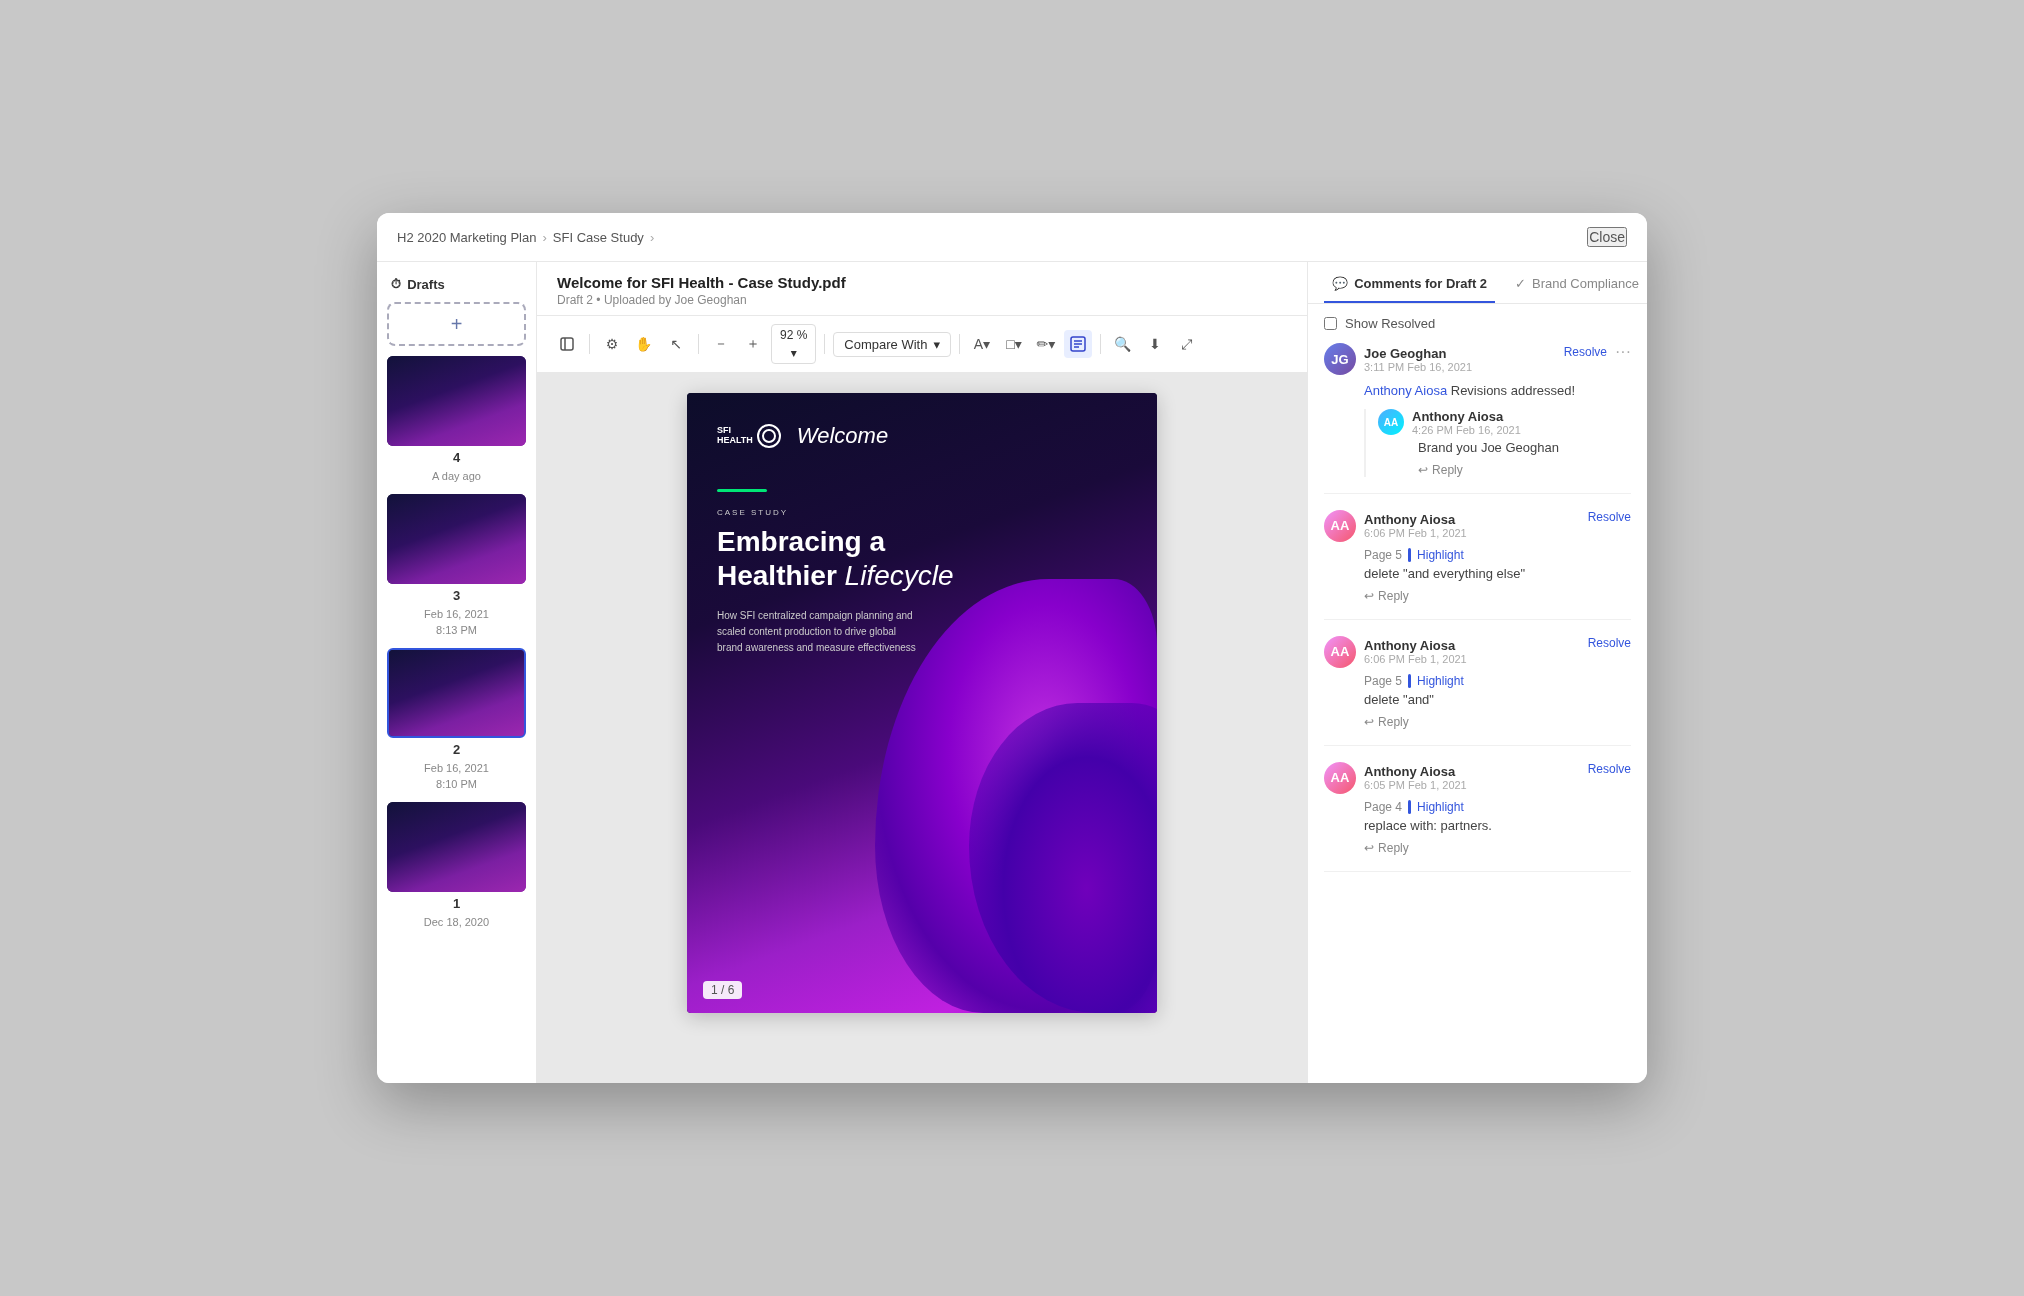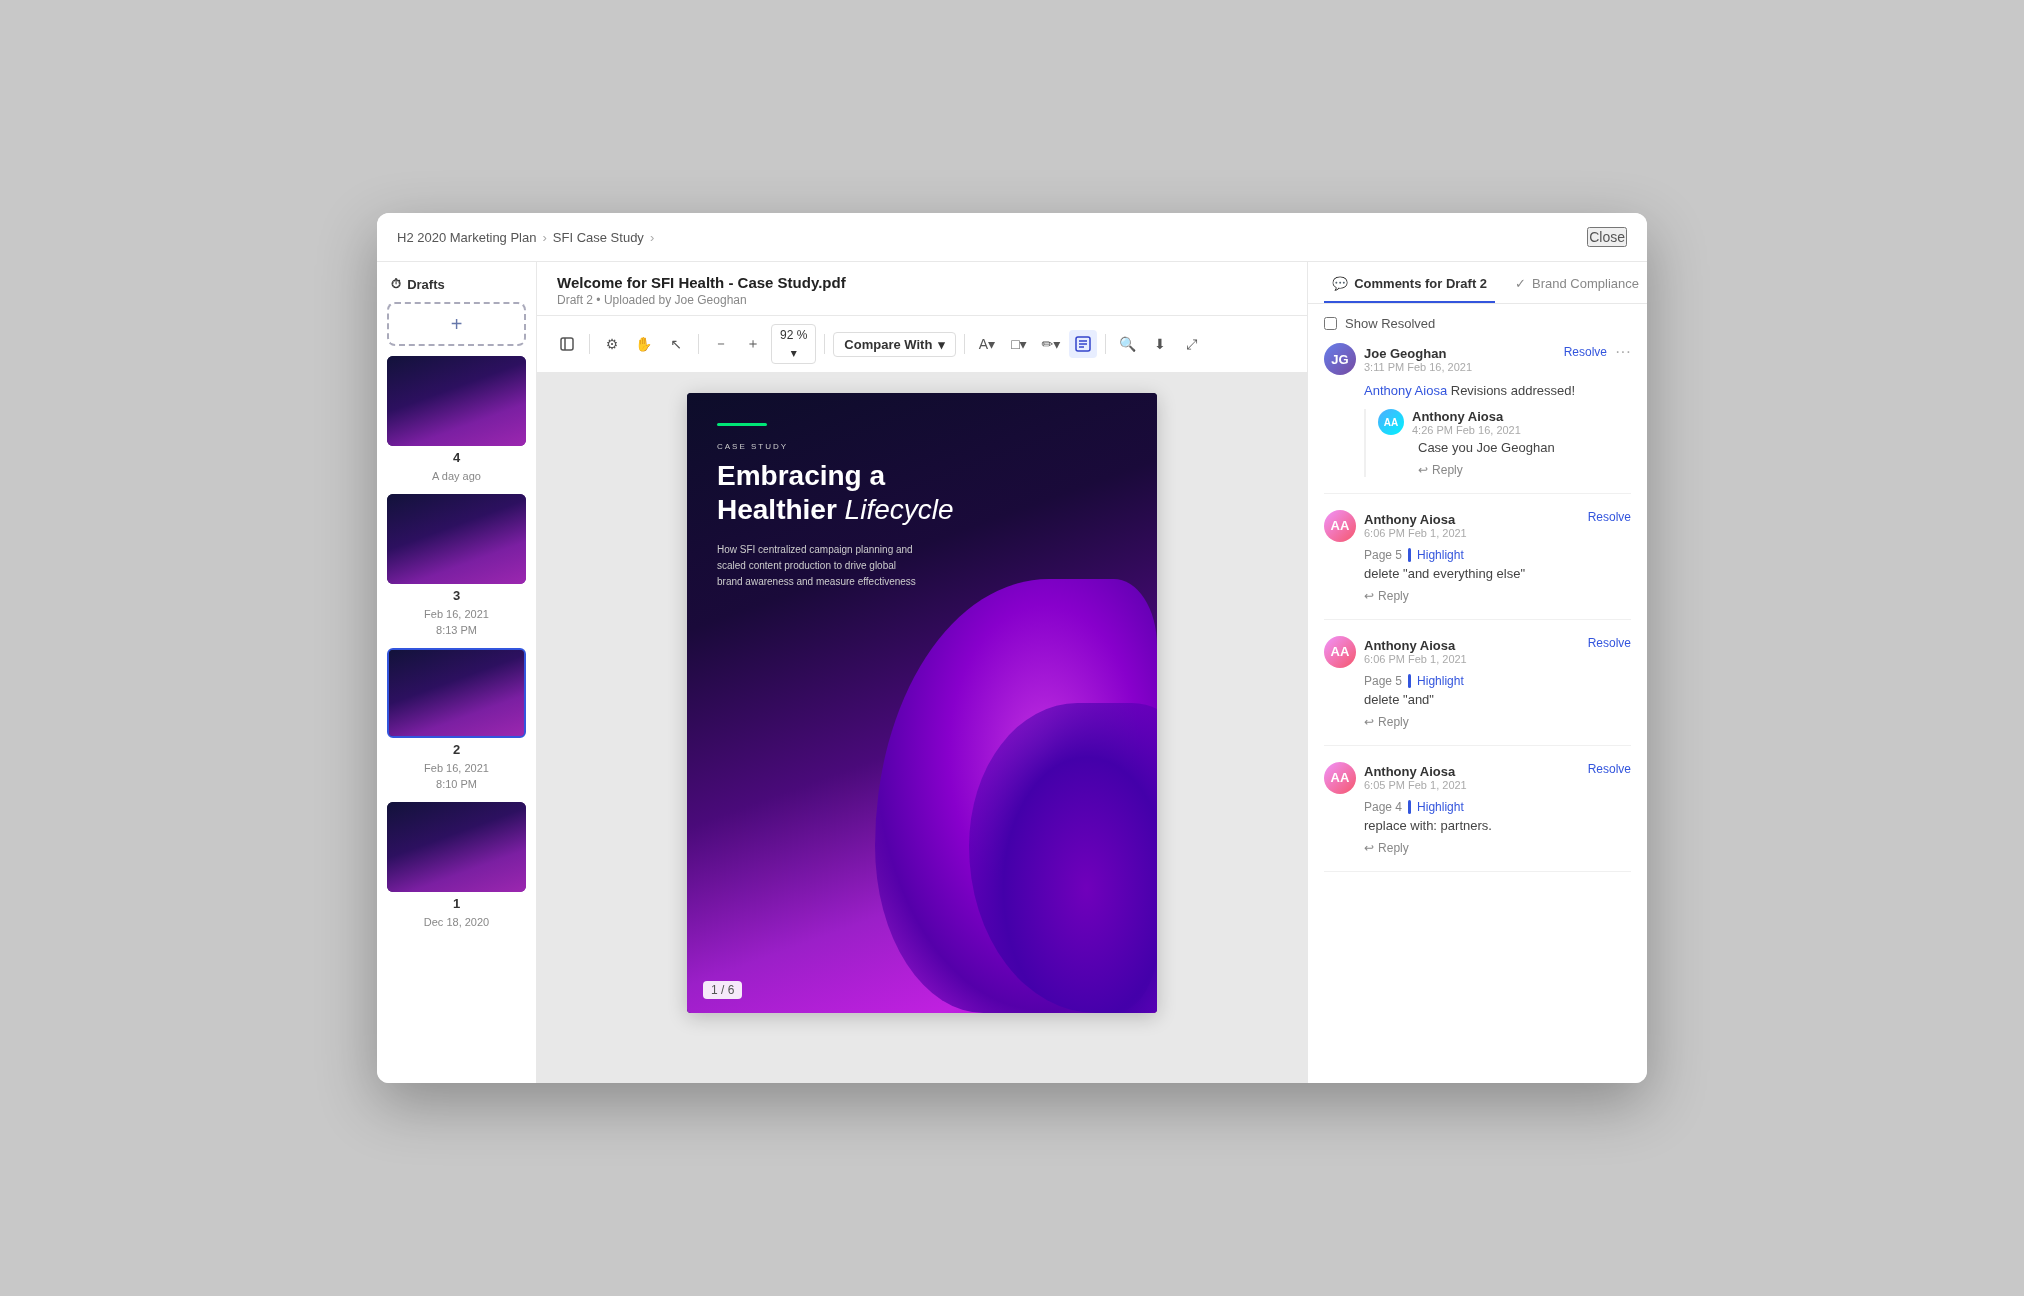--- a/index.html
+++ b/index.html
@@ -189,21 +189,21 @@
       border: 1px solid #ddd;
       border-radius: 4px;
       padding: 4px 10px;
       font-size: 13px;
       cursor: pointer;
       display: flex;
       align-items: center;
       gap: 6px;
       color: #333;
       background: #fff;
-      font-weight: 700;
+      font-weight: 400;
     }
     
     .pdf-area {
       flex: 1;
       overflow-y: auto;
       background: #e8e8e8;
       display: flex;
       flex-direction: column;
       align-items: center;
       padding: 20px;
@@ -628,20 +628,28 @@
         <button class="tool-btn">⬇</button>
         <button class="tool-btn">⤢</button>
       </div>
 
       <div class="pdf-area">
         <div class="pdf-page">
           <div class="pdf-cover">
             <div class="pdf-wave"></div>
             <div class="pdf-wave2"></div>
             <div class="pdf-content">
+              <div class="pdf-logo">
+                <div class="sfi-logo-box">
+                  <div class="sfi-text" style="white-space:pre-line">SFI
+HEALTH</div>
+                  <div class="sfi-icon"></div>
+                </div>
+                <div class="pdf-welcome">Welcome</div>
+              </div>
               <div class="pdf-case-line"></div>
               <div class="pdf-case-label">CASE STUDY</div>
               <div class="pdf-main-title">
                 <span>Embracing a</span><br>
                 <span>Healthier </span><em>Lifecycle</em>
               </div>
               <div class="pdf-subtitle">How SFI centralized campaign planning and scaled content production to drive global brand awareness and measure effectiveness</div>
             </div>
           </div>
           <div class="page-indicator">1 / 6</div>
@@ -691,21 +699,21 @@
 
           <div class="reply-indent">
             <div class="nested-comment-header">
               <div class="small-avatar avatar-aa2">AA</div>
               <div>
                 <div class="comment-name">Anthony Aiosa</div>
                 <div class="comment-time">4:26 PM Feb 16, 2021</div>
               </div>
             </div>
             <div class="comment-text">
-              <span>Case you </span><a>Joe Geoghan</a>
+              <span>Brand you </span><a>Joe Geoghan</a>
             </div>
             <div class="reply-btn">
               <span>↩</span>
               <span>Reply</span>
             </div>
           </div>
         </div>
 
         
         <div class="comment-block">

